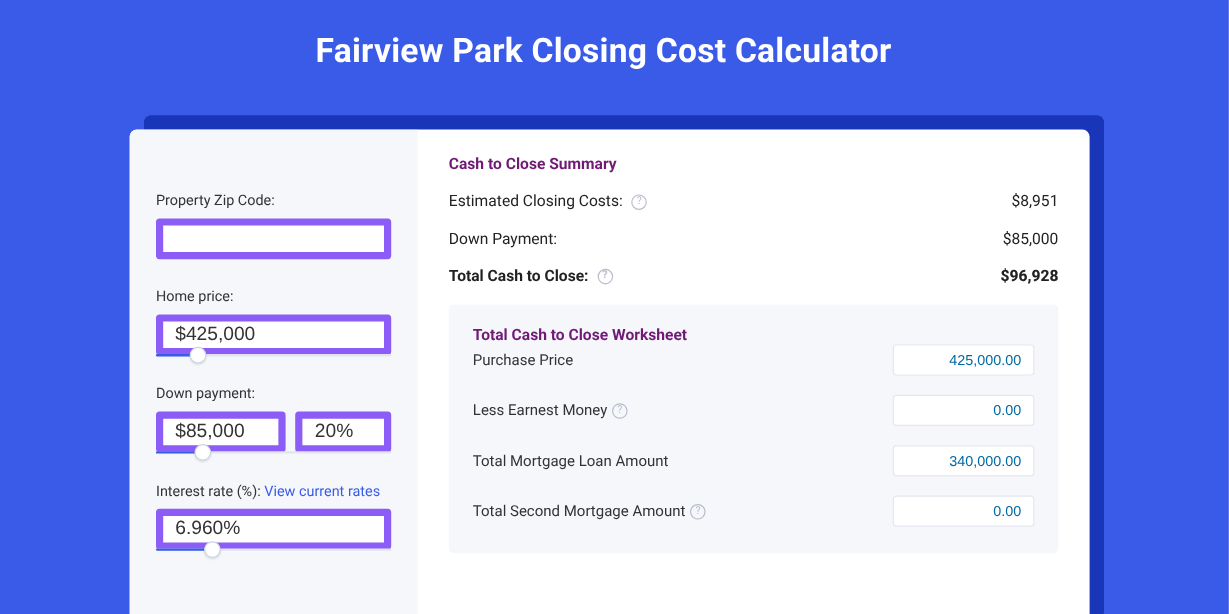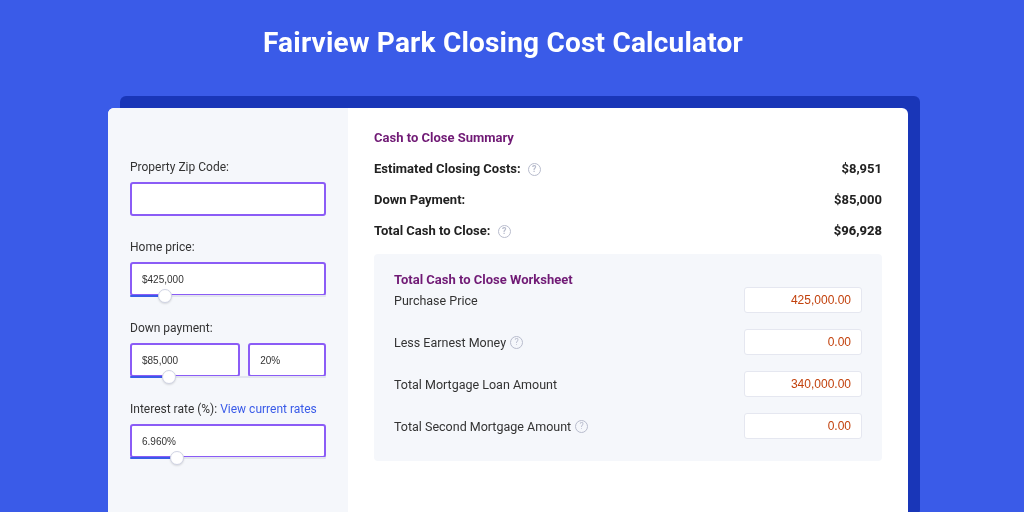--- a/index.html
+++ b/index.html
@@ -4,38 +4,38 @@
 <style>
   * { margin: 0; padding: 0; box-sizing: border-box; }
   html, body { width: 1024px; height: 512px; overflow: hidden; font-family: -apple-system, BlinkMacSystemFont, "Segoe UI", Roboto, Arial, sans-serif; }
   body { background: #3A5BE8; }
   .page-title { color: #fff; font-weight: 700; font-size: 28px; text-align: center; padding: 26px 18px 20px 0; letter-spacing: 0.2px; }
   .card-shadow { position: absolute; top: 96px; left: 120px; width: 800px; height: 420px; background: #1936b8; border-radius: 6px; }
   .card { position: absolute; top: 108px; left: 108px; width: 800px; height: 420px; background: #fff; border-radius: 6px; overflow: hidden; display: flex; }
   .left-panel { width: 240px; background: #f5f7fb; padding: 28px 22px 0 22px; font-size: 12px; color: #2a2a2a; }
   .field { margin-bottom: 18px; }
   .field-label { font-size: 12px; color: #333; margin-bottom: 8px; display: block; margin-top: 24px; }
-  .input { width: 100%; height: 34px; background: #fff; border: 2px solid #8b5cf6; border-radius: 3px; padding: 0 10px; font-size: 10px; color: #333; }
+  .input { width: 100%; height: 34px; background: #fff; border: 6px solid #8b5cf6; border-radius: 3px; padding: 0 10px; font-size: 16px; color: #333; }
   .slider-track { position: relative; height: 2px; background: #e2e5ee; border-radius: 1px; margin-top: -1px; }
   .slider-fill { position: absolute; height: 2px; background: #3A5BE8; left: 0; top: 0; border-radius: 1px; }
   .slider-thumb { position: absolute; width: 14px; height: 14px; background: #fff; border: 1px solid #d0d4e4; border-radius: 50%; top: -6px; transform: translateX(-50%); box-shadow: 0 1px 2px rgba(0,0,0,0.12); }
   .row-inputs { display: flex; gap: 8px; }
   .row-inputs .input:first-child { flex: 1.6; }
   .row-inputs .input:last-child { flex: 1; }
   .link { color: #3A5BE8; text-decoration: none; }
   .right-panel { flex: 1; padding: 22px 26px 0 26px; }
   .section-title { font-size: 13px; font-weight: 700; color: #701a75; margin-bottom: 16px; }
-  .summary-row { display: flex; justify-content: space-between; align-items: center; font-size: 13px; color: #222; margin-bottom: 16px; font-weight: bold; }
+  .summary-row { display: flex; justify-content: space-between; align-items: center; font-size: 13px; color: #222; margin-bottom: 16px; }
   .summary-row.total { font-weight: 700; }
   .summary-row.total .val { font-weight: 800; }
   .val { font-variant-numeric: tabular-nums; }
   .help-icon { display: inline-flex; align-items: center; justify-content: center; width: 13px; height: 13px; border: 1px solid #b8bccd; color: #b8bccd; border-radius: 50%; font-size: 9px; margin-left: 4px; vertical-align: middle; line-height: 1; }
   .worksheet { background: #f5f7fb; border-radius: 4px; margin-top: 6px; padding: 18px 20px 6px 20px; }
   .ws-row { display: flex; justify-content: space-between; align-items: center; font-size: 12.5px; color: #333; margin-bottom: 16px; }
-  .ws-input { width: 118px; height: 26px; background: #fff; border: 1px solid #e5e7f0; border-radius: 3px; text-align: right; padding: 0 10px; font-size: 12px; color: #c2410c; }
+  .ws-input { width: 118px; height: 26px; background: #fff; border: 1px solid #e5e7f0; border-radius: 3px; text-align: right; padding: 0 10px; font-size: 12px; color: #0369a1; }
   .ws-label { display: flex; align-items: center; }
 </style>
 </head>
 <body>
 
 <h1 class="page-title">Fairview Park Closing Cost Calculator</h1>
 
 <div class="card-shadow"></div>
 
 <div class="card">

